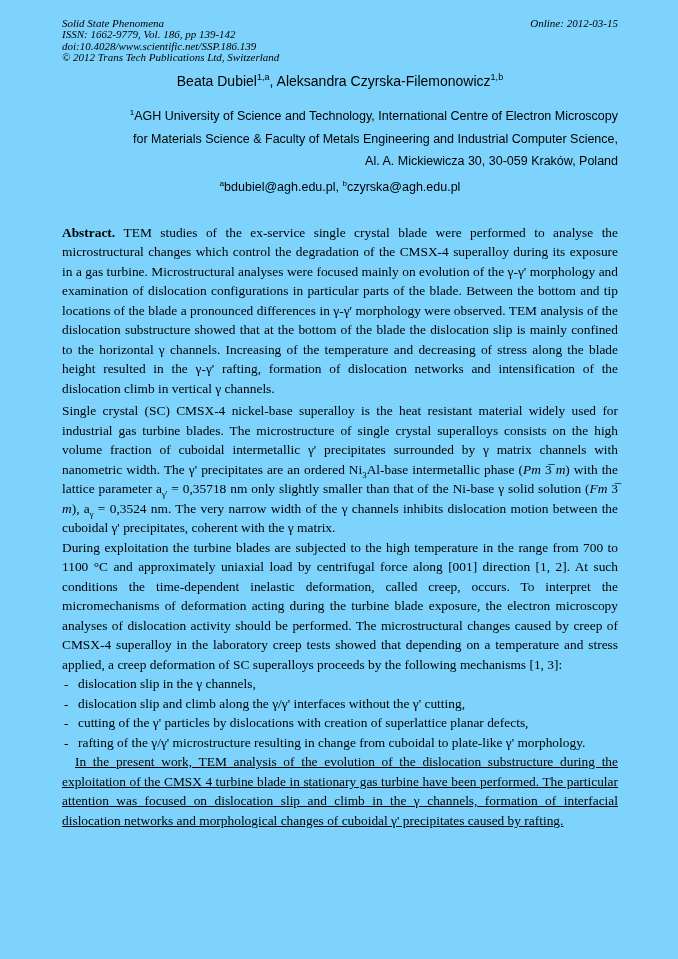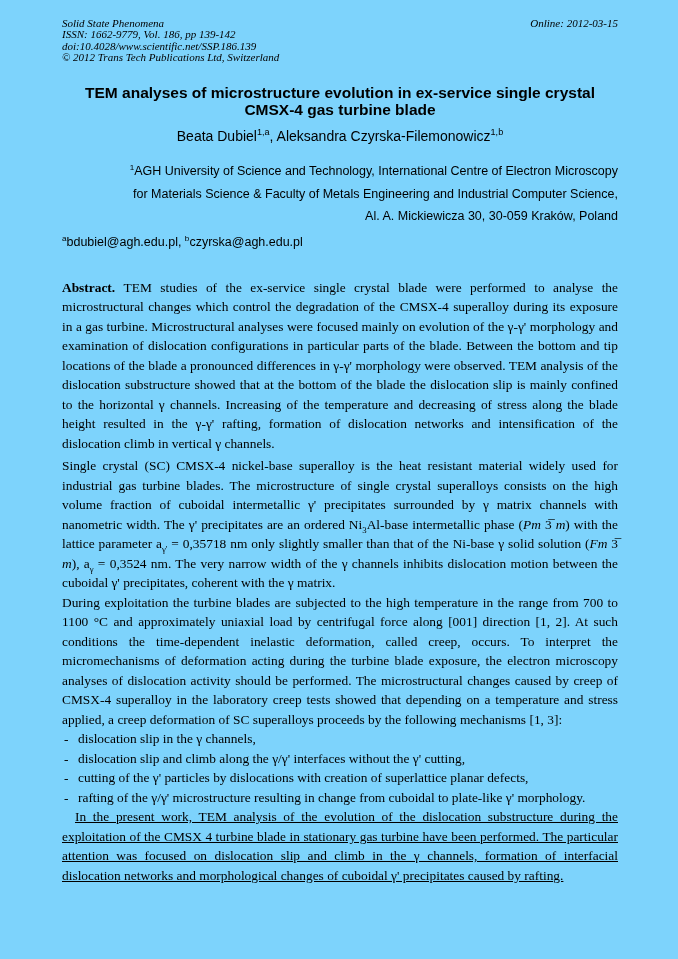--- a/index.html
+++ b/index.html
@@ -45,21 +45,21 @@
   }
   .affil {
     margin-top: 15px;
     text-align: right;
     font-family: "Liberation Sans", sans-serif;
     font-size: 12.5px;
     line-height: 22.5px;
   }
   .emails {
     margin-top: 5px;
-    text-align: left;
+    text-align: center;
     font-family: "Liberation Sans", sans-serif;
     font-size: 12.5px;
     line-height: 18px;
   }
   .keywords {
     margin-top: 27px;
     font-family: "Liberation Sans", sans-serif;
     font-size: 11.5px;
     line-height: 15px;
   }
@@ -100,24 +100,20 @@
     <div class="jheader">
       <div class="header-left">
         <div class="hline">Solid State Phenomena</div>
         <div class="hline">ISSN: 1662-9779, Vol. 186, pp 139-142</div>
         <div class="hline">doi:10.4028/www.scientific.net/SSP.186.139</div>
         <div class="hline">© 2012 Trans Tech Publications Ltd, Switzerland</div>
       </div>
       <div class="header-right hline">Online: 2012-03-15</div>
     </div>
 
-    <h1 class="title">
-      <div>TEM analyses of microstructure evolution in ex-service single crystal</div>
-      <div>CMSX-4 gas turbine blade</div>
-    </h1>
 
     <div class="authors"><span>Beata Dubiel</span><sup>1,a</sup><span>, Aleksandra Czyrska-Filemonowicz</span><sup>1,b</sup></div>
 
     <div class="affil">
       <div><sup>1</sup><span>AGH University of Science and Technology, International Centre of Electron Microscopy</span></div>
       <div>for Materials Science &amp; Faculty of Metals Engineering and Industrial Computer Science,</div>
       <div>Al. A. Mickiewicza 30, 30-059 Kraków, Poland</div>
     </div>
 
     <div class="emails"><sup>a</sup><span>bdubiel@agh.edu.pl, </span><sup>b</sup><span>czyrska@agh.edu.pl</span></div>

